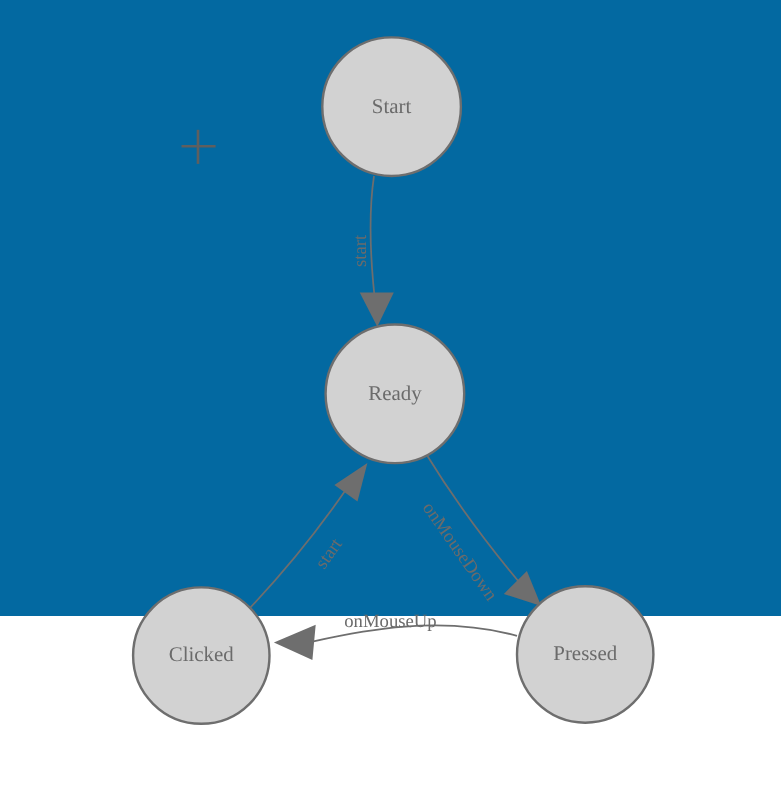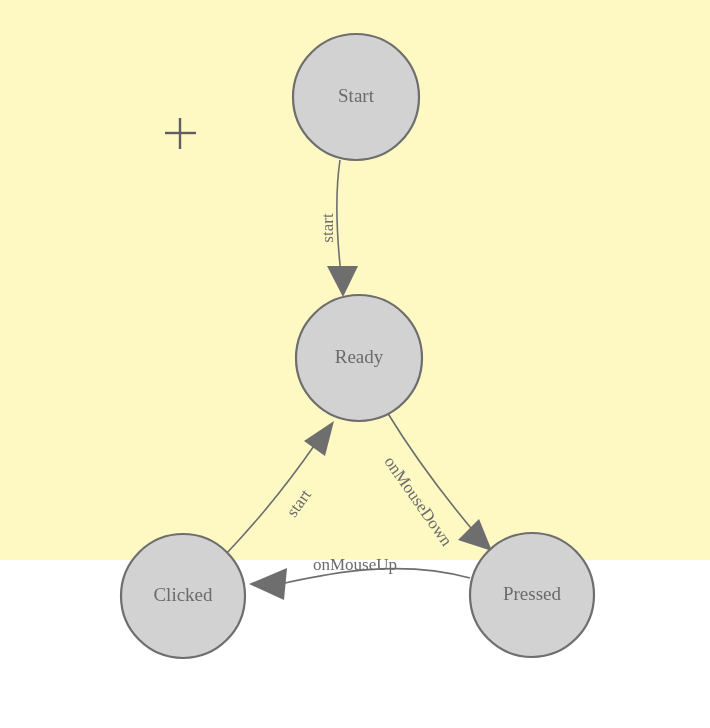--- a/index.html
+++ b/index.html
@@ -10,21 +10,21 @@
   body {
     width: 710px;
     height: 728px;
     font-family: "Liberation Serif", serif;
     overflow: hidden;
   }
   #canvas {
     position: relative;
     width: 710px;
     height: 560px;
-    background: #fef9c3;
+    background: #0369a1;
   }
   #diagram-svg {
     position: absolute;
     left: 0;
     top: 0;
     width: 710px;
     height: 728px;
   }
   .node-circle {
     fill: #d2d2d2;

